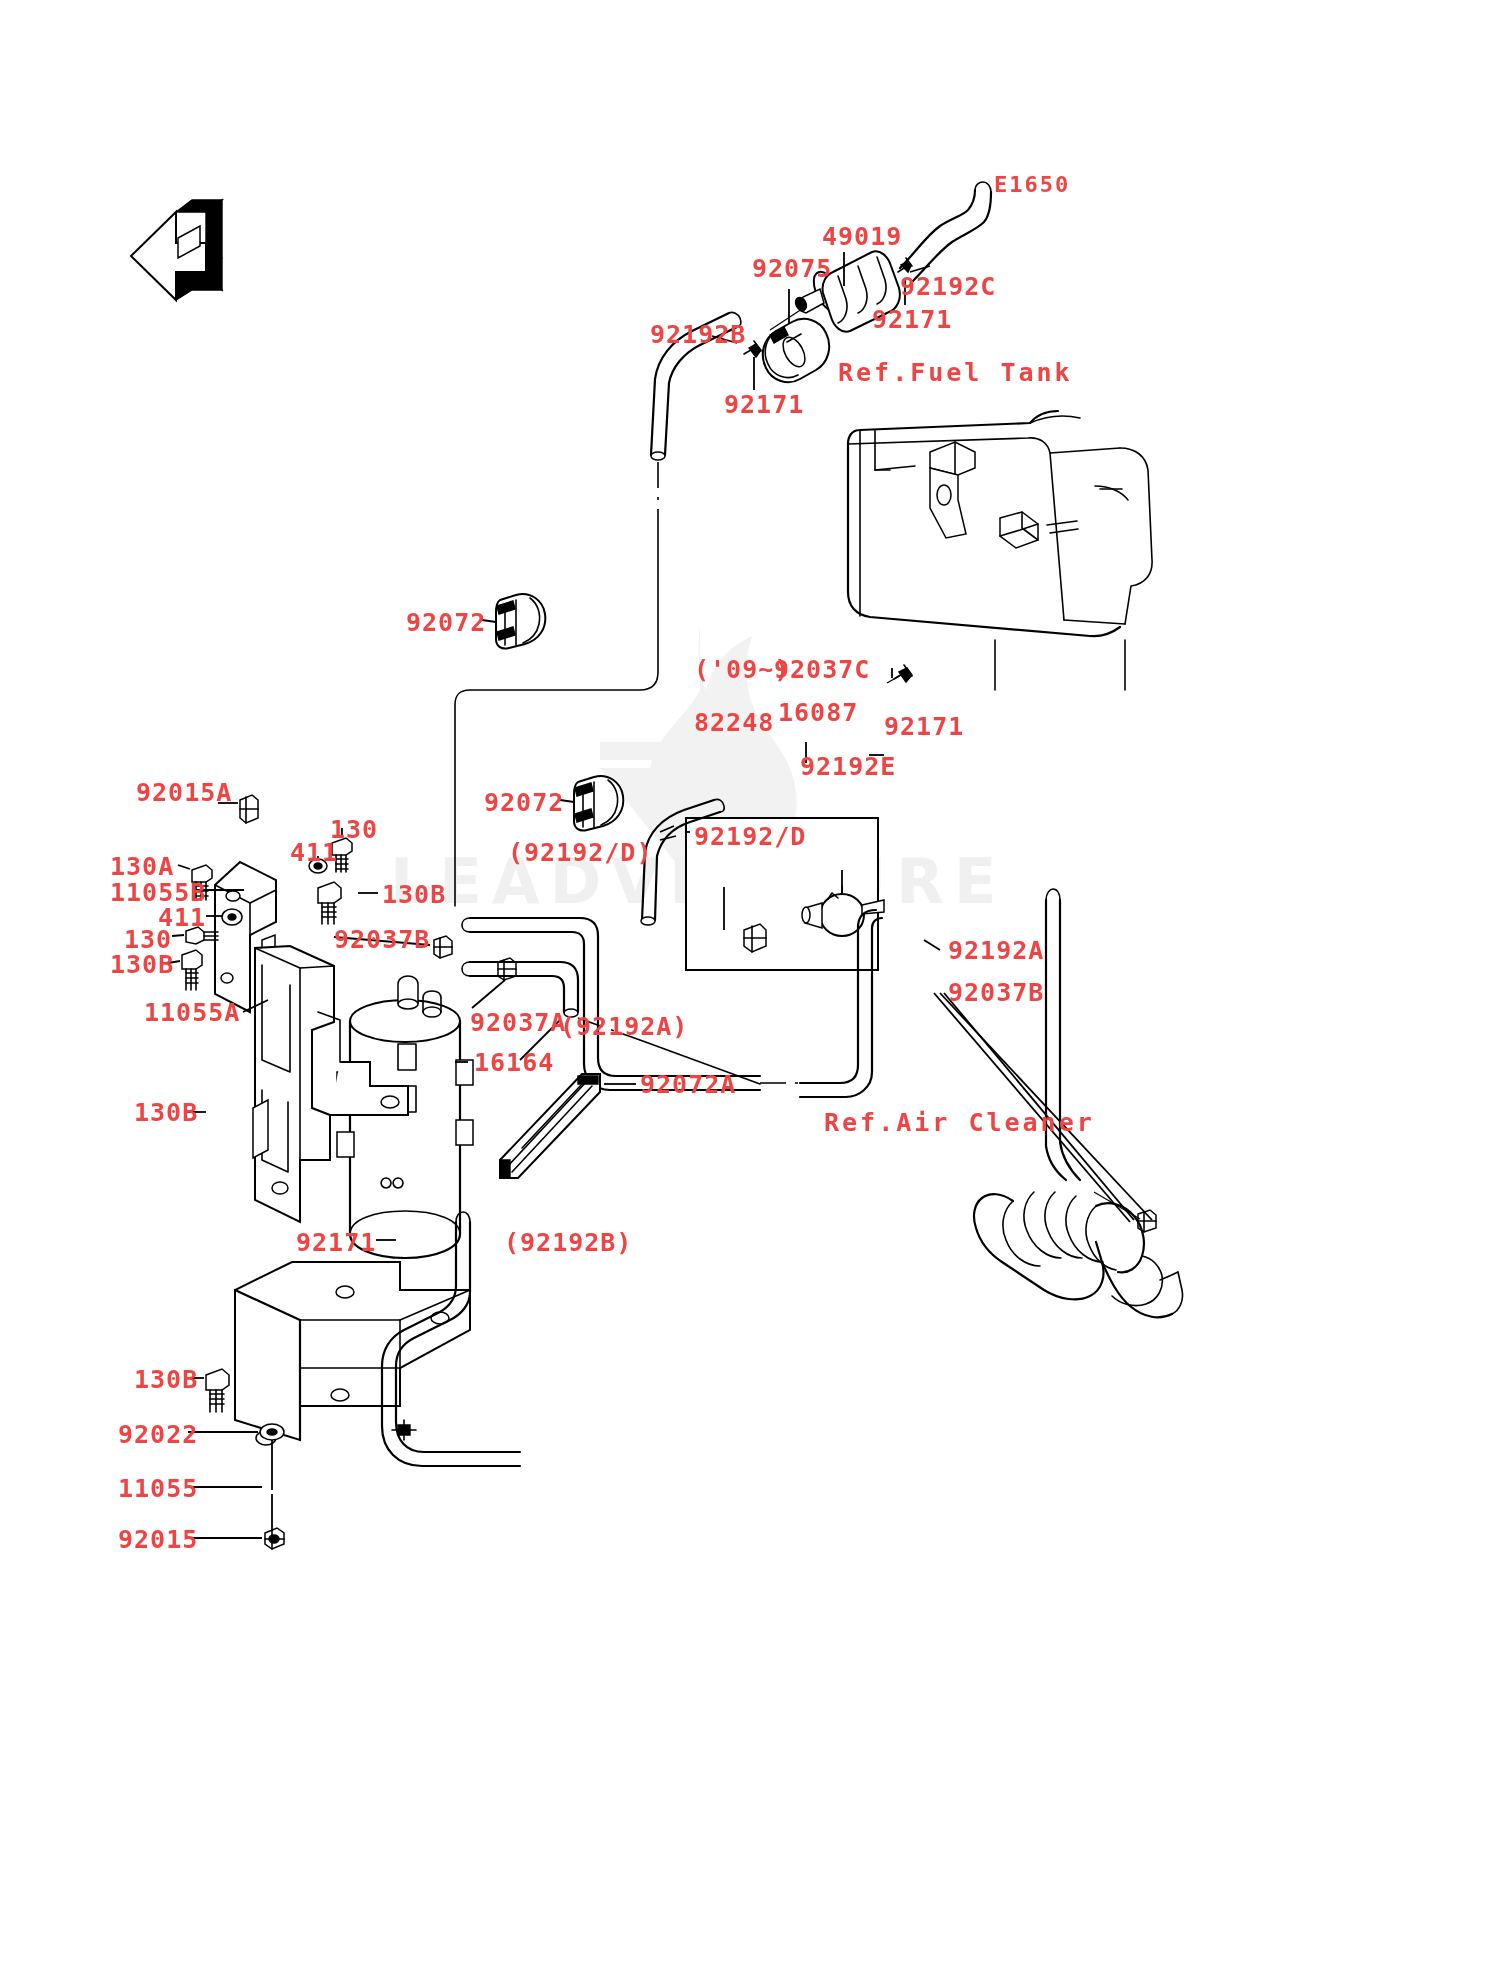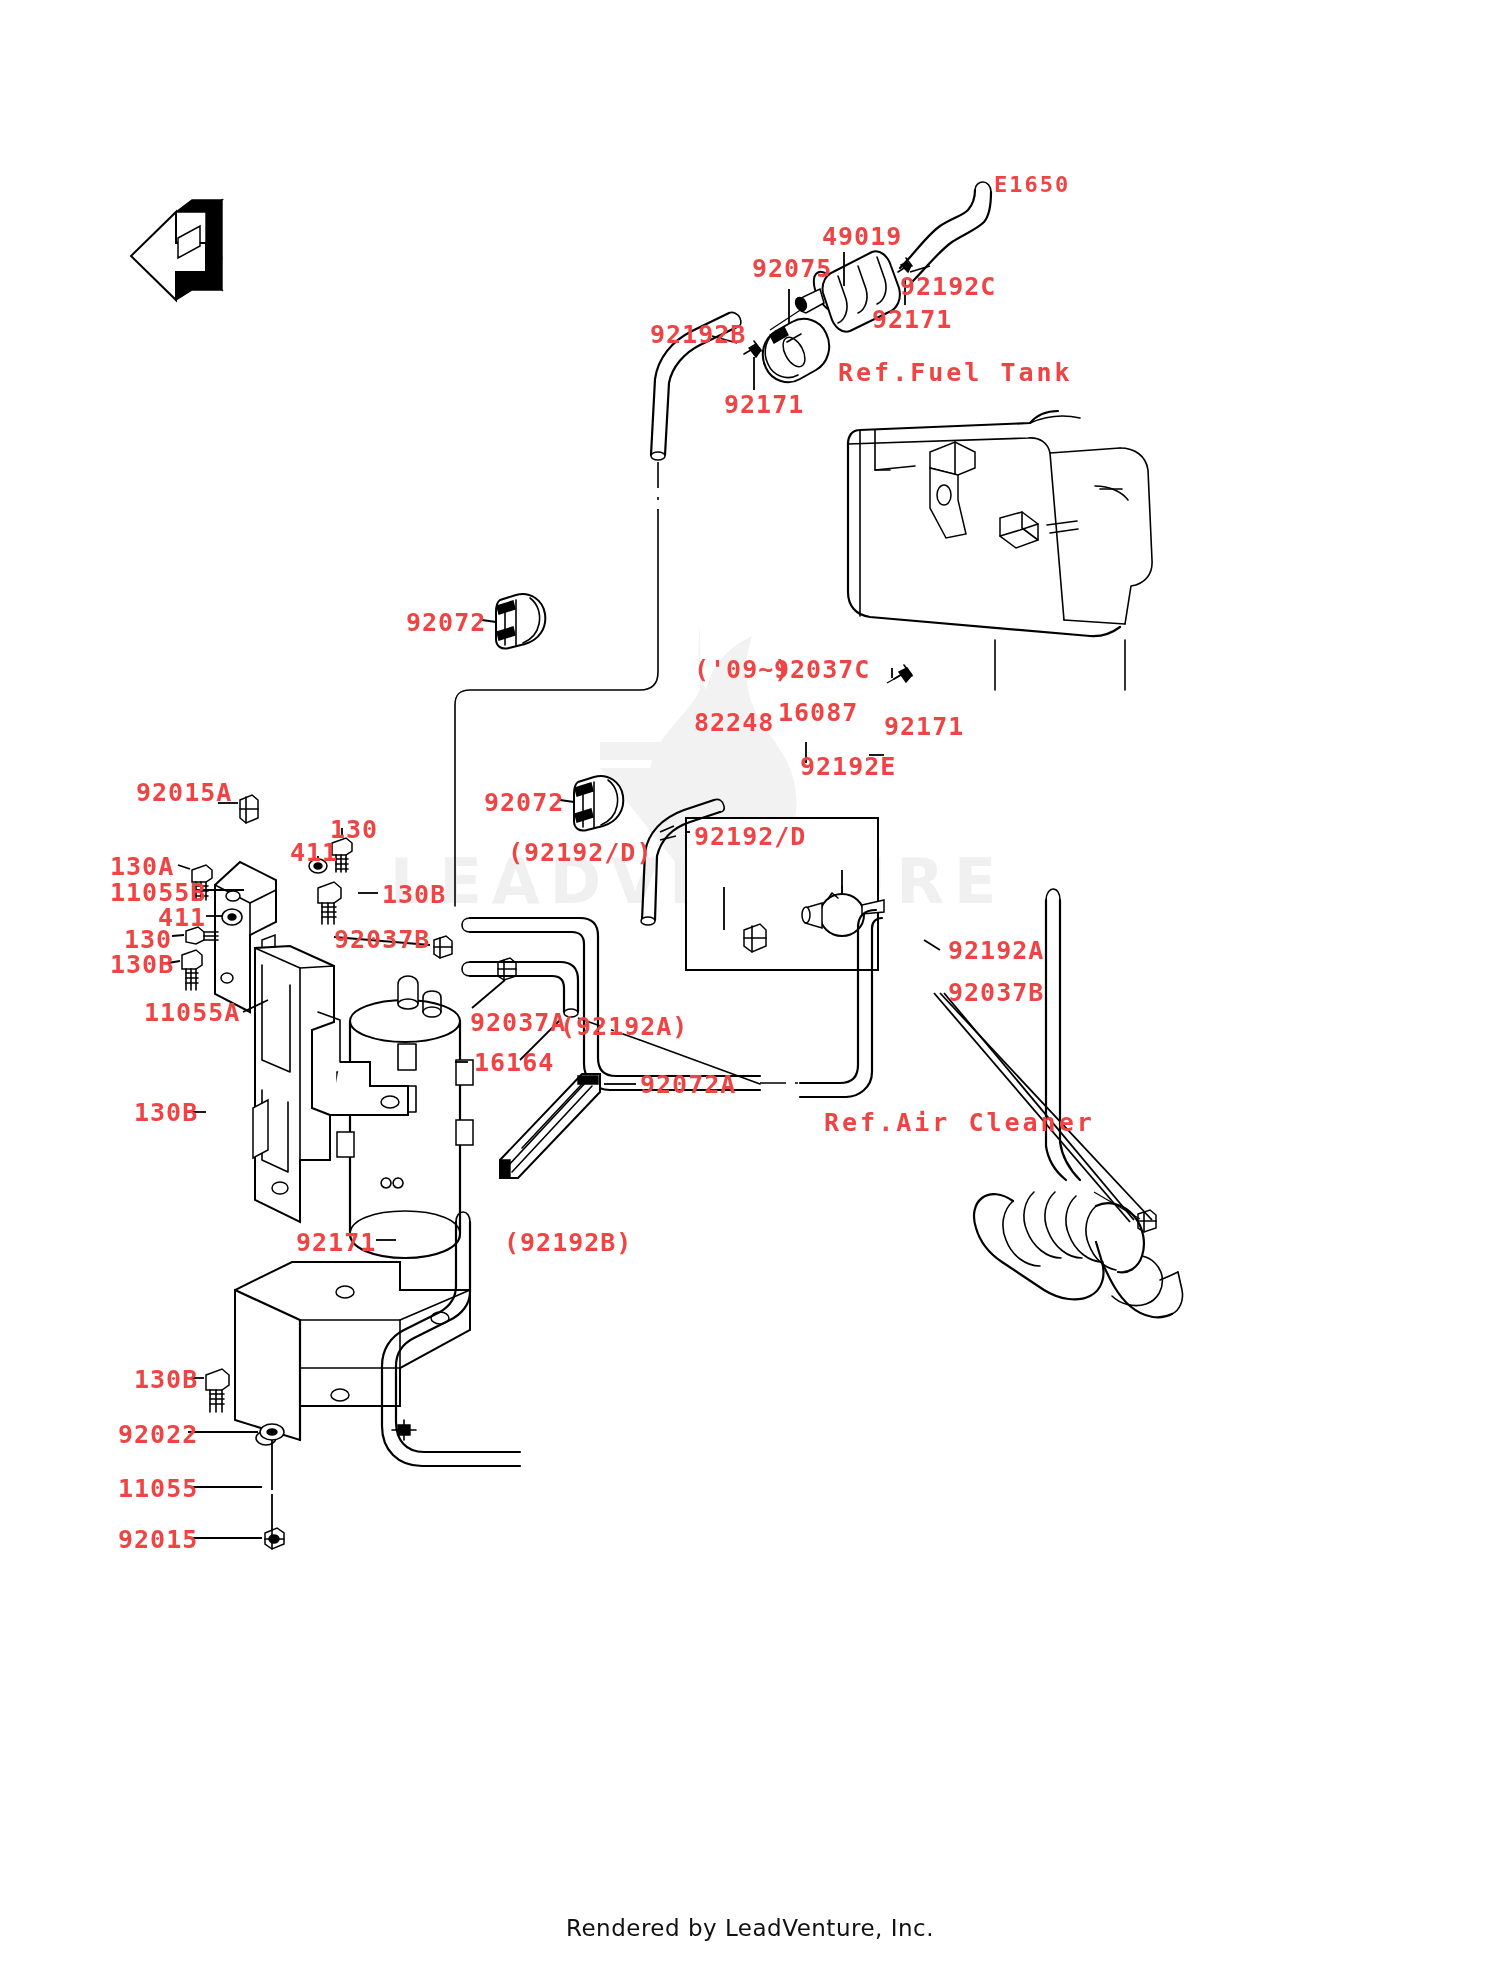--- a/index.html
+++ b/index.html
@@ -490,14 +490,13 @@
 
   <div class="lbl" style="left:134px;top:1365px;">130B</div>
   <div class="lbl" style="left:118px;top:1420px;">92022</div>
   <div class="lbl" style="left:118px;top:1474px;">11055</div>
   <div class="lbl" style="left:118px;top:1525px;">92015</div>
   <div class="lbl" style="left:296px;top:1228px;">92171</div>
   <div class="lbl" style="left:504px;top:1228px;">(92192B)</div>
 
   <div class="lbl ref" style="left:824px;top:1108px;">Ref.Air Cleaner</div>
 
-  <div class="footer">Rendered by LeadVenture, Inc.</div>
 </div>
 
 </body></html>

